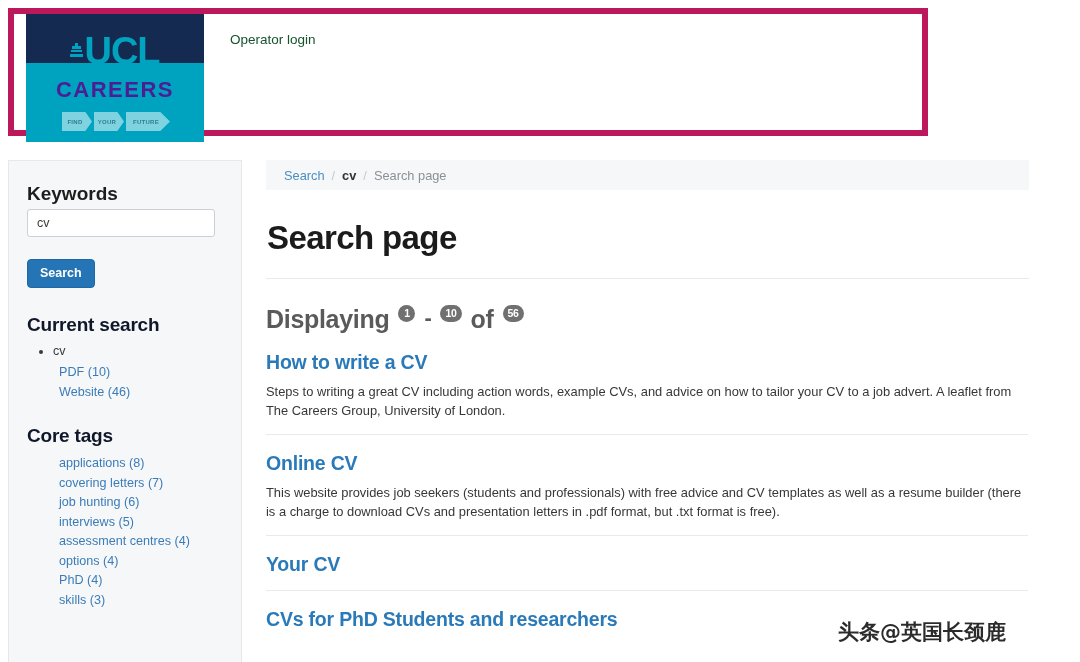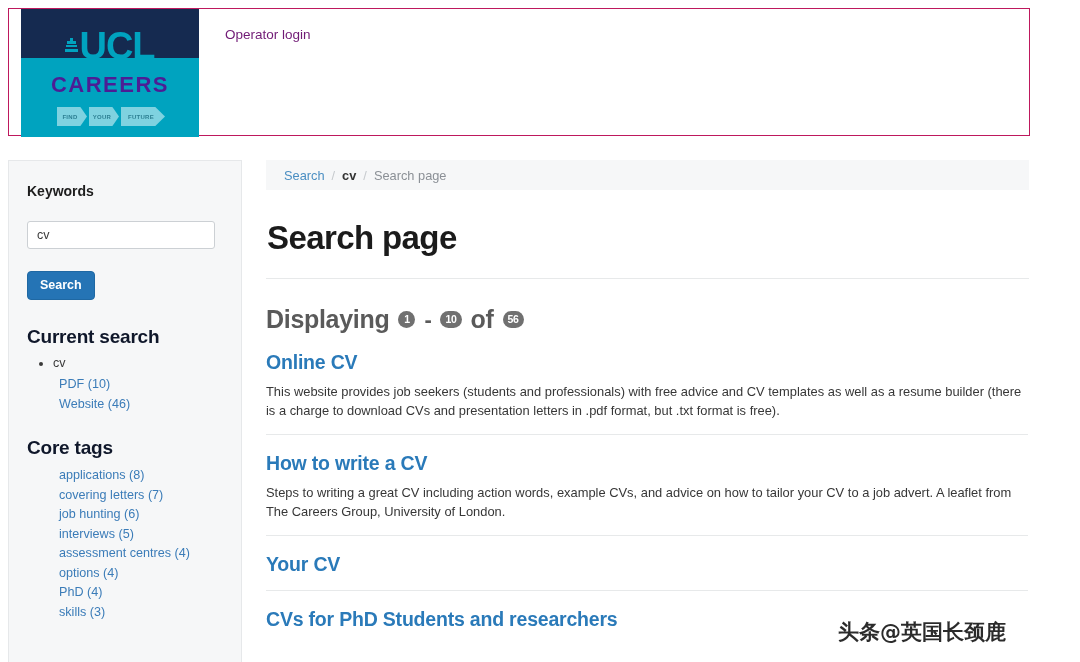--- a/index.html
+++ b/index.html
@@ -7,22 +7,22 @@
     margin: 0; padding: 0;
     width: 1080px; height: 662px;
     background: #ffffff;
     font-family: "Liberation Sans", sans-serif;
     overflow: hidden;
   }
   #page { position: relative; width: 1080px; height: 662px; background: #fff; overflow: hidden; }
 
   
   .header-bar {
-    position: absolute; left: 8px; top: 8px; width: 1022px; height: 128px;
-    background: #ffffff; border: 1px solid #be185d;
+    position: absolute; left: 8px; top: 8px; width: 920px; height: 128px;
+    background: #ffffff; border: 6px solid #be185d;
   }
   .logo {
     position: absolute; left: 12px; top: 0px; width: 178px; height: 128px;
     background: #00a3bf; overflow: hidden;
   }
   .logo-top {
     position: absolute; left: 0; top: 0; width: 178px; height: 49px;
     background: #152a50;
   }
   .logo-ucl {
@@ -54,32 +54,32 @@
   .logo-arrow {
     height: 19px; background: #7fd2e0;
     clip-path: polygon(0 0, 78% 0, 100% 50%, 78% 100%, 0 100%);
     color: #2c7f92; font-size: 6px; font-weight: bold;
     display: flex; align-items: center; justify-content: center;
     letter-spacing: 0.3px; padding-right: 4px;
   }
   .a1 { width: 30px; } .a2 { width: 30px; } .a3 { width: 44px; }
   .operator-login {
     position: absolute; left: 216px; top: 18px;
-    color: #701a75; font-size: 13.5px;
+    color: #14532d; font-size: 13.5px;
   }
 
   
   .sidebar {
     position: absolute; left: 8px; top: 160px; width: 234px; height: 502px;
     background: #f6f7f8; border: 1px solid #e6e8ea; border-bottom: none;
     padding: 22px 18px 0 18px;
     overflow: hidden;
   }
   .side-label {
-    font-size: 14px; font-weight: bold; color: #1d1d1d; margin-bottom: 22px;
+    font-size: 19px; font-weight: bold; color: #1d1d1d; margin-bottom: 4px;
   }
   .side-input {
     display: block; width: 188px; height: 28px;
     border: 1px solid #ccd0d4; border-radius: 3px; background: #fff;
     padding: 0 9px; font-size: 12.5px; color: #3b3b3b;
     font-family: "Liberation Sans", sans-serif; outline: none;
   }
   .side-btn {
     margin-top: 22px; display: inline-block;
     background: #2574b5; border: 1px solid #1f68a3; border-radius: 4px;
@@ -113,21 +113,21 @@
   .bc-cur { color: #8b9096; }
 
   .page-title {
     font-size: 33px; font-weight: bold; color: #1b1b1b;
     margin: 29px 0 0 1px; letter-spacing: -0.6px;
   }
   .rule { height: 1px; background: #e7e9ea; margin-top: 21px; width: 763px; }
 
   .displaying {
     margin-top: 26px; font-size: 25px; font-weight: bold; color: #5a5a5a;
-    display: flex; align-items: center; gap: 9px; letter-spacing: -0.3px;
+    display: flex; gap: 9px; letter-spacing: -0.3px;
   }
   .badge {
     background: #707070; color: #fff; border-radius: 999px;
     font-size: 10.5px; font-weight: bold;
     min-width: 17px; height: 17px; padding: 0 5px;
     display: inline-flex; align-items: center; justify-content: center;
     line-height: 1;
   }
   .dash { font-size: 22px; color: #5a5a5a; }
 
@@ -212,32 +212,32 @@
     <div class="displaying">
       <span>Displaying</span>
       <span class="badge">1</span>
       <span class="dash">-</span>
       <span class="badge">10</span>
       <span>of</span>
       <span class="badge">56</span>
     </div>
 
     <div class="result">
+      <a class="result-title">How to write a CV</a>
+      <div class="result-desc">Steps to writing a great CV including action words, example CVs, and advice on how to tailor your CV to a job advert. A leaflet from The Careers Group, University of London.</div>
+      <div class="result-rule"></div>
+    </div>
+
+    <div class="result">
       <a class="result-title">Online CV</a>
       <div class="result-desc">This website provides job seekers (students and professionals) with free advice and CV templates as well as a resume builder (there is a charge to download CVs and presentation letters in .pdf format, but .txt format is free).</div>
       <div class="result-rule"></div>
     </div>
 
     <div class="result">
-      <a class="result-title">How to write a CV</a>
-      <div class="result-desc">Steps to writing a great CV including action words, example CVs, and advice on how to tailor your CV to a job advert. A leaflet from The Careers Group, University of London.</div>
-      <div class="result-rule"></div>
-    </div>
-
-    <div class="result">
       <a class="result-title">Your CV</a>
       <div class="result-rule"></div>
     </div>
 
     <div class="result">
       <a class="result-title">CVs for PhD Students and researchers</a>
       
     </div>
   </div>
 

